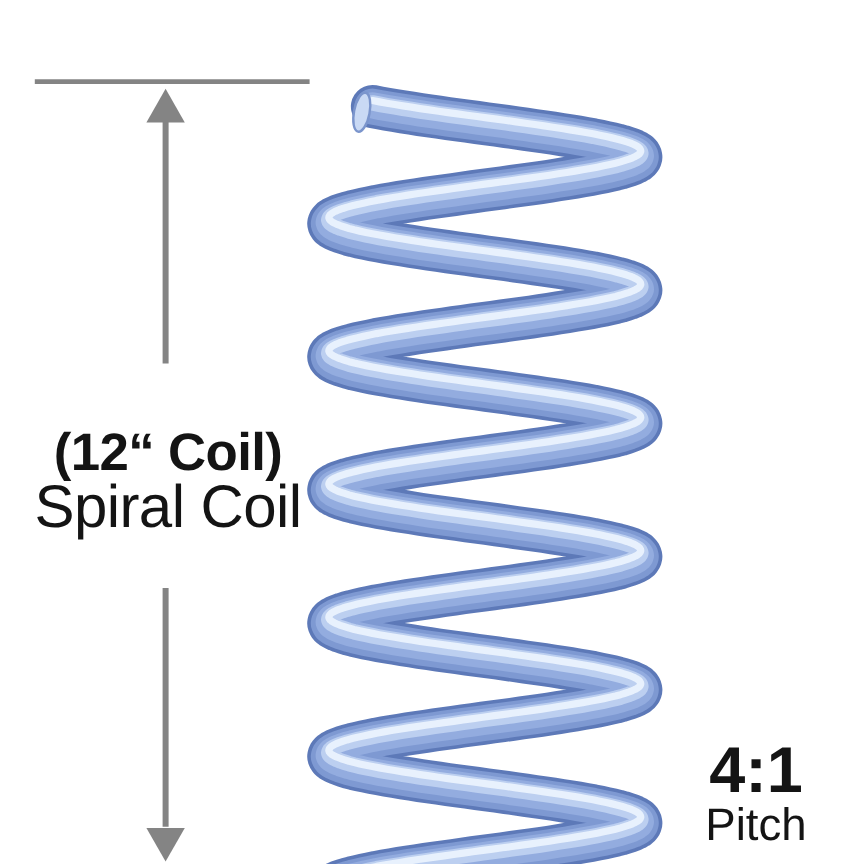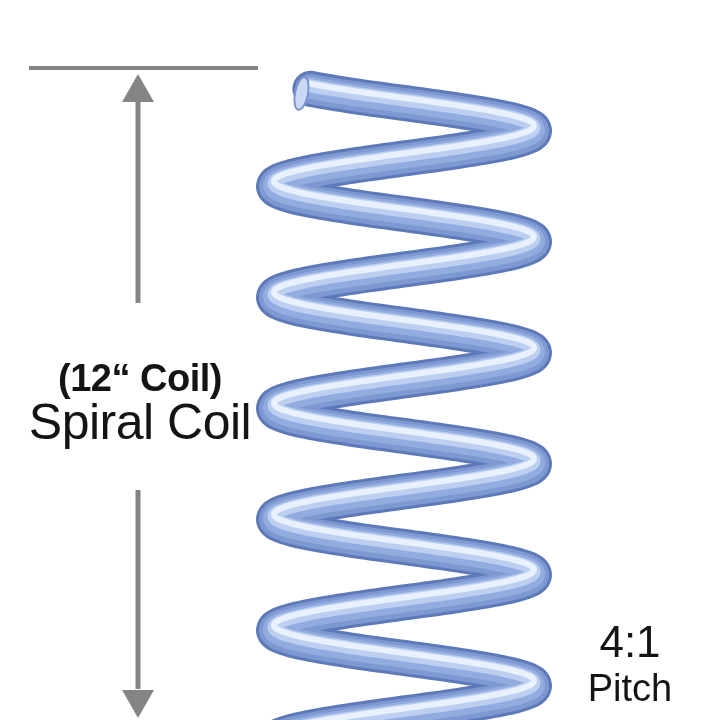--- a/index.html
+++ b/index.html
@@ -18,33 +18,33 @@
   .stage svg{position:absolute;left:0;top:0;}
   .anno-stroke{stroke:var(--anno);}
   .anno-fill{fill:var(--anno);}
   .coil-label{
     position:absolute;
     left:0;top:356px;width:280px;
     text-align:center;
     color:var(--text);
   }
   .coil-label .size{
-    font-size:38px;font-weight:bold;line-height:44px;letter-spacing:-0.5px;
+    font-size:44px;font-weight:bold;line-height:44px;letter-spacing:-0.5px;
   }
   .coil-label .name{
     font-size:50px;font-weight:400;line-height:44px;letter-spacing:-0.5px;
   }
   .pitch-label{
     position:absolute;
     left:560px;top:618px;width:140px;
     text-align:center;
     color:var(--text);
   }
   .pitch-label .ratio{
-    font-size:44px;font-weight:normal;line-height:48px;
+    font-size:54px;font-weight:bold;line-height:48px;
   }
   .pitch-label .caption{
     font-size:38px;font-weight:400;line-height:44px;
   }
 </style>
 </head>
 <body>
 
 <div class="stage">
 

